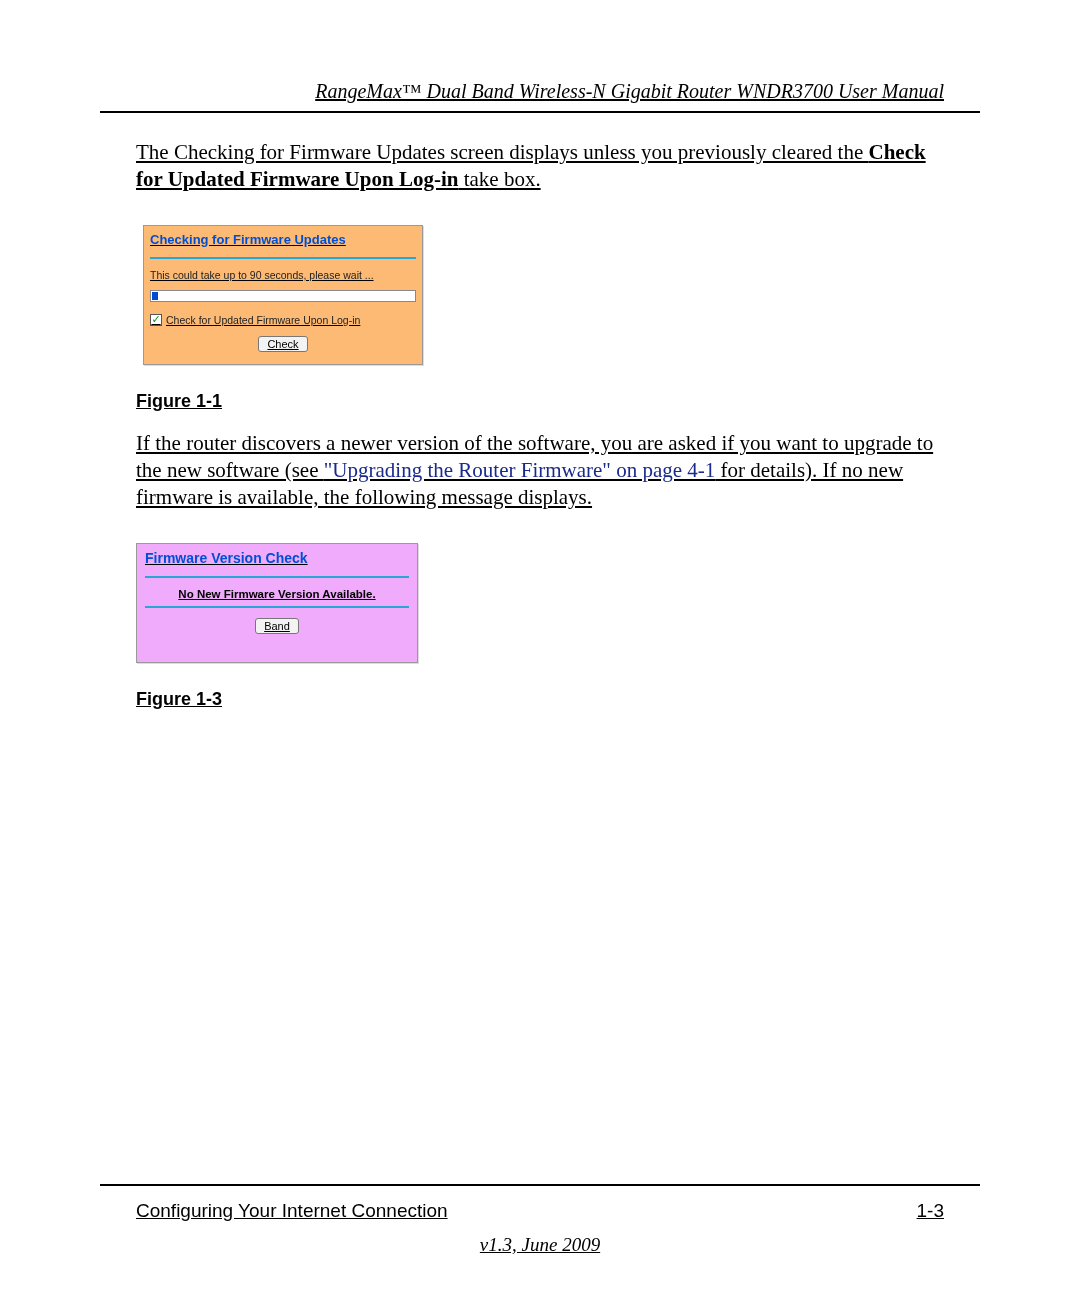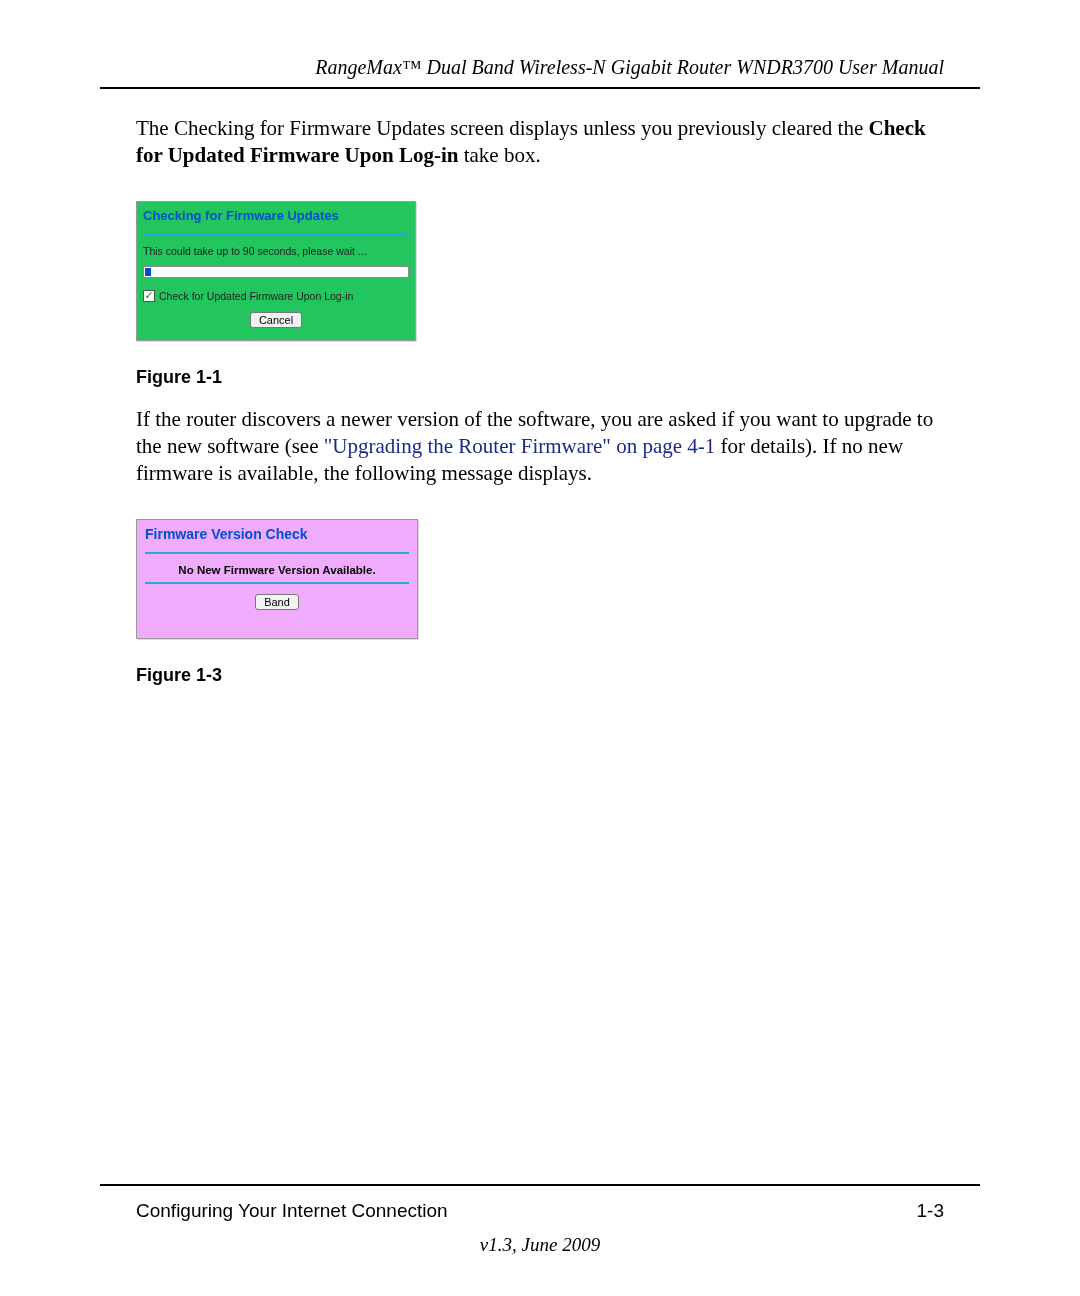--- a/index.html
+++ b/index.html
@@ -6,26 +6,27 @@
     margin: 0;
     padding: 0;
     font-family: "Times New Roman", Times, serif;
     background: #fff;
     color: #000;
     width: 1080px;
     height: 1296px;
     position: relative;
   }
   .page {
-    padding: 56px 100px 0 100px;
+    padding: 80px 100px 0 100px;
     box-sizing: border-box;
     width: 100%;
     height: 100%;
     display: flex;
     flex-direction: column;
+    text-decoration: underline;
   }
   .header-title {
     font-style: italic;
     font-size: 20px;
     text-align: right;
     margin: 0 36px 8px 0;
   }
   .header-rule {
     border: none;
     border-top: 2px solid #000;
@@ -46,23 +47,24 @@
     font-family: Arial, Helvetica, sans-serif;
     font-weight: bold;
     font-size: 18px;
     margin: 12px 0 18px 36px;
   }
 
   
   .panel-a {
     width: 278px;
     border: 1px solid #9a9a9a;
-    background: #22c55e;
+    background: #fdba74;
     font-family: Arial, Helvetica, sans-serif;
     box-shadow: 1px 1px 0 #ddd;
+    margin-left: 7px;
   }
   .panel-a-inner {
     padding: 6px 6px 12px 6px;
   }
   .panel-a-title {
     color: #004fd1;
     font-weight: bold;
     font-size: 13px;
     margin-bottom: 10px;
   }
@@ -199,21 +201,21 @@
         <div class="panel-a-text">This could take up to 90 seconds, please wait ...</div>
         <div class="progress-bar">
           <div class="progress-fill"></div>
         </div>
         <div class="check-row">
           <span class="check-box">
             <span class="check-mark">✓</span>
           </span>
           <span class="check-label">Check for Updated Firmware Upon Log-in</span>
         </div>
-        <button class="panel-btn">Cancel</button>
+        <button class="panel-btn">Check</button>
       </div>
     </div>
   </div>
   <div class="figure-caption">Figure 1-1</div>
 
   <p class="body-text">
     <span>If the router discovers a newer version of the software, you are asked if you want to upgrade to the new software (see </span><span class="link-text">"Upgrading the Router Firmware" on page 4-1</span><span> for details). If no new firmware is available, the following message displays.</span>
   </p>
 
   <div class="figure-block">

